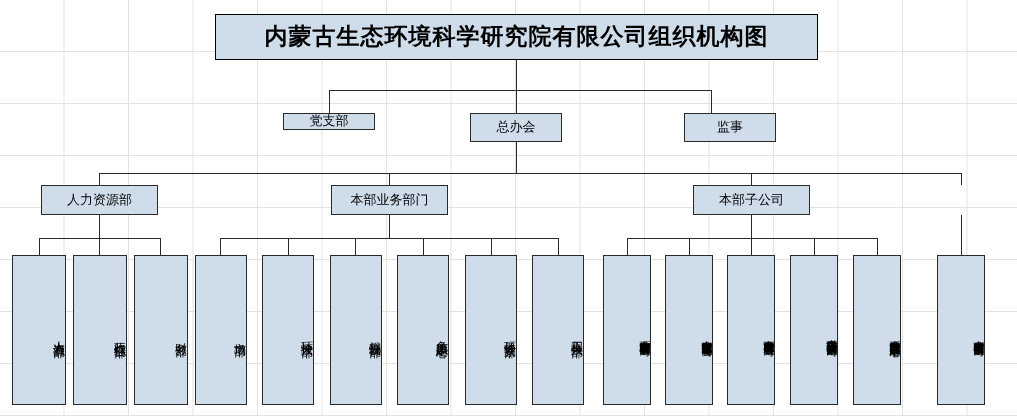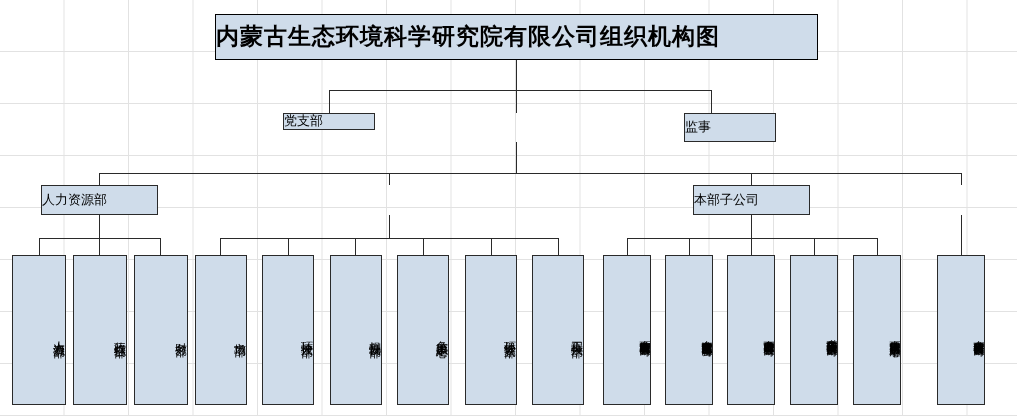--- a/index.html
+++ b/index.html
@@ -24,21 +24,21 @@
     background-size: 64.5px 52px;
     background-position: -1px -1px;
   }
   .box {
     position: absolute;
     box-sizing: border-box;
     border: 1px solid #2a2a2a;
     background: #cfdcea;
     display: flex;
     align-items: center;
-    justify-content: flex-start;
+    justify-content: center;
     text-align: center;
     color: #000;
     line-height: 1.12;
   }
   .title-box {
     background: #cfdcea;
     border: 1px solid #000;
     font-size: 23px;
     font-weight: bold;
     letter-spacing: 1px;
@@ -80,33 +80,39 @@
 
   <div class="conn vline" style="left:516px; top:60px; width:1px; height:30px;"></div>
   <div class="conn hline" style="left:329px; top:90px; width:382px; height:1px;"></div>
   <div class="conn vline" style="left:329px; top:90px; width:1px; height:23px;"></div>
   <div class="conn vline" style="left:516px; top:90px; width:1px; height:23px;"></div>
   <div class="conn vline" style="left:711px; top:90px; width:1px; height:23px;"></div>
 
   <div class="box lvl2" style="left:283px; top:113px; width:92px; height:17px;">
     <span>党支部</span>
   </div>
+  <div class="box lvl2" style="left:470px; top:113px; width:92px; height:29px;">
+    <span>总办会</span>
+  </div>
   <div class="box lvl2" style="left:684px; top:113px; width:92px; height:29px;">
     <span>监事</span>
   </div>
 
   <div class="conn vline" style="left:516px; top:142px; width:1px; height:31px;"></div>
   <div class="conn hline" style="left:99px; top:173px; width:862px; height:1px;"></div>
   <div class="conn vline" style="left:99px; top:173px; width:1px; height:12px;"></div>
   <div class="conn vline" style="left:389px; top:173px; width:1px; height:12px;"></div>
   <div class="conn vline" style="left:751px; top:173px; width:1px; height:12px;"></div>
   <div class="conn vline" style="left:961px; top:173px; width:1px; height:12px;"></div>
 
   <div class="box lvl3" style="left:41px; top:185px; width:117px; height:30px;">
     <span>人力资源部</span>
+  </div>
+  <div class="box lvl3" style="left:331px; top:185px; width:117px; height:30px;">
+    <span>本部业务部门</span>
   </div>
   <div class="box lvl3" style="left:693px; top:185px; width:117px; height:30px;">
     <span>本部子公司</span>
   </div>
 
   <div class="conn vline" style="left:99px; top:215px; width:1px; height:23px;"></div>
   <div class="conn hline" style="left:39px; top:238px; width:121px; height:1px;"></div>
   <div class="conn vline" style="left:39px; top:238px; width:1px; height:17px;"></div>
   <div class="conn vline" style="left:99px; top:238px; width:1px; height:17px;"></div>
   <div class="conn vline" style="left:160px; top:238px; width:1px; height:17px;"></div>

